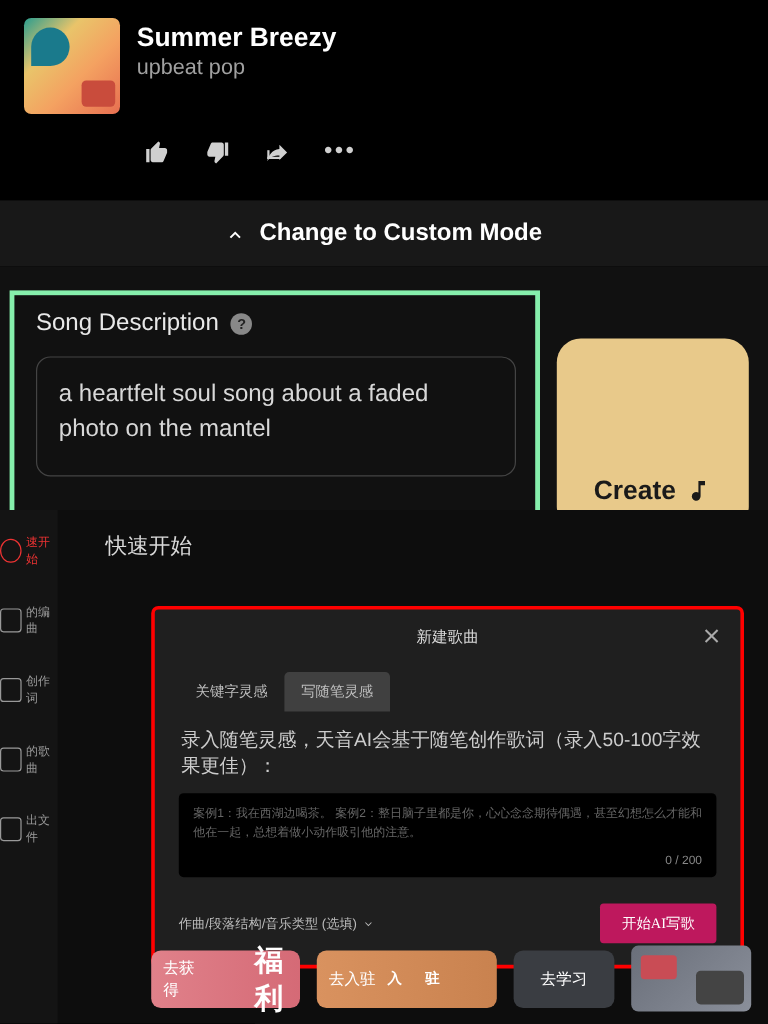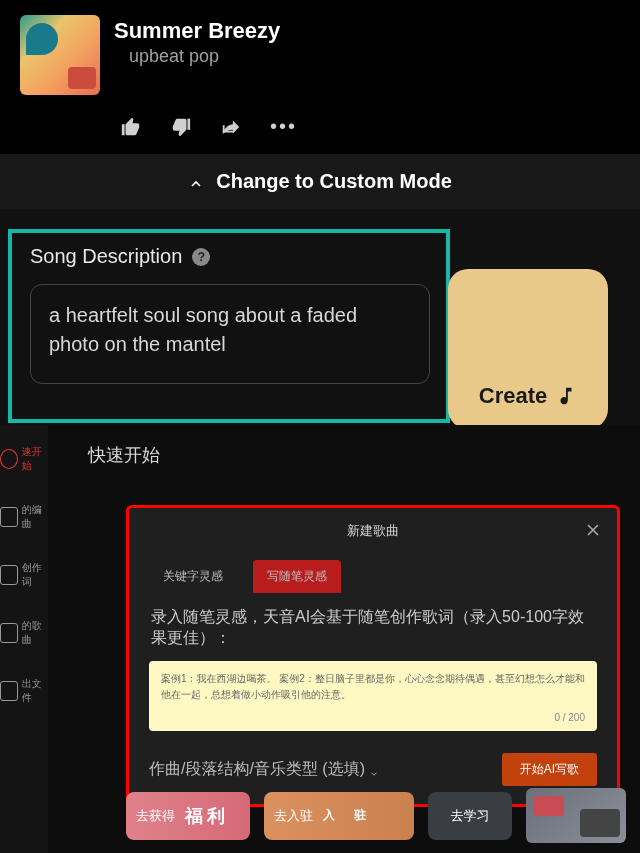--- a/index.html
+++ b/index.html
@@ -7,46 +7,46 @@
   width: 640px;
   height: 853px;
   background: #000;
   font-family: -apple-system, BlinkMacSystemFont, "Segoe UI", sans-serif;
   color: #fff;
   overflow: hidden;
   position: relative;
 }
 
 
-.top-section { background: #000; padding: 10px 20px 4px; }
+.top-section { background: #000; padding: 10px 20px 17px; }
 .song-header { display: flex; align-items: flex-start; gap: 14px; padding: 5px 0 15px; }
 .album-art { width: 80px; height: 80px; border-radius: 6px; background: linear-gradient(135deg,#2a9d8f 0%,#e9c46a 30%,#f4a261 60%,#e76f51 100%); position: relative; overflow: hidden; }
 .album-art::before { content:""; position:absolute; top:8px; left:6px; width:32px; height:32px; background:#1a7a8c; border-radius:50% 50% 50% 0; }
 .album-art::after { content:""; position:absolute; bottom:6px; right:4px; width:28px; height:22px; background:#c94c3c; border-radius:4px; }
 .song-meta { display: flex; flex-direction: column; gap: 2px; padding-top: 3px; }
 .song-title { font-size: 22px; font-weight: 700; color: #fff; }
-.song-genre { font-size: 18px; color: #a0a0a0; margin-left: 15px; }
+.song-genre { font-size: 18px; color: #a0a0a0; }
 .actions-row { display: flex; gap: 28px; padding: 5px 0 12px 100px; align-items: center; }
 .action-icon { width: 22px; height: 22px; display: flex; align-items: center; justify-content: center; color: #d0d0d0; cursor: pointer; }
 .action-icon svg { width: 100%; height: 100%; fill: currentColor; }
 .more-dots { font-size: 20px; letter-spacing: 2px; color: #d0d0d0; cursor: pointer; }
 
 
 .mode-bar { background: #181818; display: flex; align-items: center; justify-content: center; gap: 12px; padding: 16px 0; font-size: 20px; font-weight: 600; cursor: pointer; }
 .chevron-up { width: 16px; height: 16px; }
 .chevron-up svg { width:100%; height:100%; stroke:#fff; stroke-width:2.5; fill:none; }
 
 
 .desc-area { background: #111; padding: 20px 0 10px; position: relative; }
-.desc-red { border: 4px solid #14b8a6; position: relative; padding: 12px 16px 31px 18px; margin: 0 14px 0 8px; width: 442px; }
+.desc-red { border: 4px solid #86efac; position: relative; padding: 12px 16px 31px 18px; margin: 0 14px 0 8px; width: 442px; }
 .desc-label-row { display: flex; align-items: center; gap: 10px; margin-bottom: 16px; }
 .desc-label { font-size: 20px; color: #e8e8e8; }
 .help-icon { width: 18px; height: 18px; border-radius: 50%; background: #888; display:flex; align-items:center; justify-content:center; font-size:12px; font-weight:700; color:#222; }
 .desc-input { width: 100%; min-height: 100px; border: 1px solid #444; border-radius: 12px; background: transparent; padding: 16px 18px; font-size: 20px; color: #d8d8d8; line-height: 1.45; font-family: inherit; resize: none; }
-.create-box { position: absolute; right: 32px; top: 60px; width: 160px; height: 160px; background: #e8c98a; border-radius: 20px; display:flex; flex-direction:column; align-items:center; justify-content:flex-end; padding-bottom: 20px; color:#1a1a1a; font-size: 22px; font-weight: 700; gap:6px; cursor:pointer; }
+.create-box { position: absolute; right: 16px; top: 60px; width: 160px; height: 160px; background: #e8c98a; border-radius: 20px; display:flex; flex-direction:column; align-items:center; justify-content:flex-end; padding-bottom: 20px; color:#1a1a1a; font-size: 22px; font-weight: 700; gap:6px; cursor:pointer; }
 .create-box .row { display:flex; align-items:center; gap:8px; }
 .music-note { width:22px; height:22px; }
 .music-note svg { width:100%; height:100%; fill:#1a1a1a; }
 .partial-toggle { padding: 8px 0 0 22px; display:flex; align-items:center; gap:12px; color:#c8c8c8; font-size: 19px; }
 .toggle-pill { width: 30px; height: 30px; border-radius: 50%; background:#333; }
 
 
 .bottom-app { position:absolute; left:0; right:0; top:425px; bottom:0; background:#0d0d0d; display:flex; }
 .sidebar { width: 48px; background:#141414; display:flex; flex-direction:column; align-items:center; padding-top:20px; gap:30px; }
 .side-item { display:flex; flex-direction:row; align-items:center; gap:4px; color:#999; font-size:10px; cursor:pointer; }
@@ -55,38 +55,38 @@
 .side-ico.circle { border-radius:50%; }
 .main-area { flex:1; position:relative; padding: 18px 40px 0; }
 .quick-start { font-size: 18px; color:#d8d8d8; }
 
 
 .modal { position:absolute; left:78px; top:80px; right:20px; background:#1f1f1f; border-radius:6px; padding: 0; border: 3px solid #f00; }
 .modal-top { display:flex; justify-content:center; align-items:flex-start; padding:14px 18px; position:relative; }
 .modal-title { font-size:13px; color:#d8d8d8; }
 .modal-close { position:absolute; right:14px; top:12px; width:20px; height:20px; cursor:pointer; color:#aaa; }
 .modal-close svg { width:100%; height:100%; stroke:currentColor; stroke-width:2; }
-.tabs { display:flex; gap:16px; padding: 6px 20px 0; align-items: center; }
+.tabs { display:flex; gap:0; padding: 6px 20px 0; align-items: center; }
 .tab { font-size:12px; color:#bdbdbd; padding:8px 14px; cursor:pointer; }
-.tab.active { background:#b91c1c; border-radius:4px 4px 0 0; }
+.tab.active { background:#404040; border-radius:4px 4px 0 0; }
 .modal-desc { font-size:16px; color:#ccc; padding: 14px 22px 8px; }
-.example-box { margin: 4px 20px 8px; background:#fef9c3; border-radius:4px; padding:10px 12px; min-height:70px; position:relative; }
+.example-box { margin: 4px 20px 8px; background:#000000; border-radius:4px; padding:10px 12px; min-height:70px; position:relative; }
 .example-text { font-size:10px; color:#666; line-height:1.6; }
 .counter { position:absolute; right:12px; bottom:8px; font-size:10px; color:#888; }
 .modal-footer { display:flex; justify-content:space-between; align-items:center; padding: 14px 20px 18px; }
-.footer-left { font-size:16px; color:#bbb; display:flex; align-items:center; gap:4px; cursor:pointer; }
+.footer-left { font-size:11px; color:#bbb; display:flex; align-items:center; gap:4px; cursor:pointer; }
 .footer-chev { width:10px; height:10px; }
 .footer-chev svg { width:100%; height:100%; stroke:#bbb; stroke-width:2; fill:none; }
-.start-btn { background:#c2410c; color:#fff; font-size:12px; padding:8px 18px; border:none; border-radius:3px; cursor:pointer; }
+.start-btn { background:#be185d; color:#fff; font-size:12px; padding:8px 18px; border:none; border-radius:3px; cursor:pointer;font-family:Liberation Serif, serif; }
 
 
 .cards-row { position:absolute; left:78px; right:10px; bottom:10px; display:flex; gap:14px; align-items:center; }
 .card { height:48px; border-radius:8px; display:flex; align-items:center; justify-content:center; font-size:13px; color:#fff; padding:0 10px; cursor:pointer; font-weight:500; }
 .card.pink { background: linear-gradient(90deg,#e0818a,#d56a76); width:124px; justify-content:flex-start; gap:10px; }
-.card.pink .big { font-size:18px; font-weight:700; letter-spacing:4px; }
+.card.pink .big { font-size:24px; font-weight:700; letter-spacing:4px;text-align:right; }
 .card.orange { background: linear-gradient(90deg,#d9925f,#c9824f); width:150px; justify-content:flex-start; gap:10px; }
 .card.orange .big { font-size:12px; font-weight:700; letter-spacing:8px; }
 .card.gray { background:#3a3d42; width:84px; }
 .promo-img { width:100px; height:55px; background: linear-gradient(135deg,#6a6f7a,#8a8f9a); border-radius:6px; position:relative; }
 .promo-img::before { content:""; position:absolute; left:8px; top:8px; width:30px; height:20px; background:#c94c55; border-radius:3px; }
 .promo-img::after { content:""; position:absolute; right:6px; bottom:6px; width:40px; height:28px; background:#444; border-radius:4px; }
 </style>
 </head>
 <body>
 

